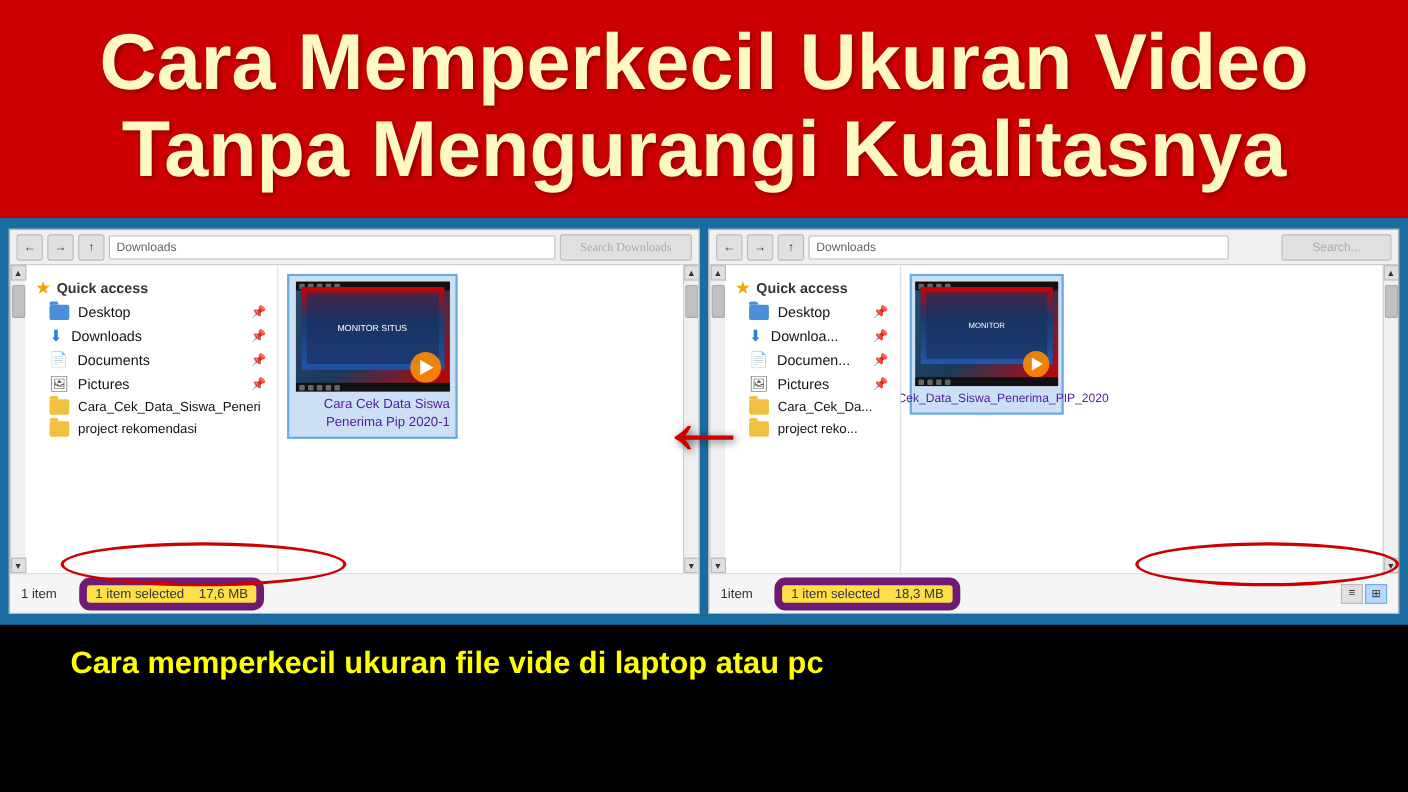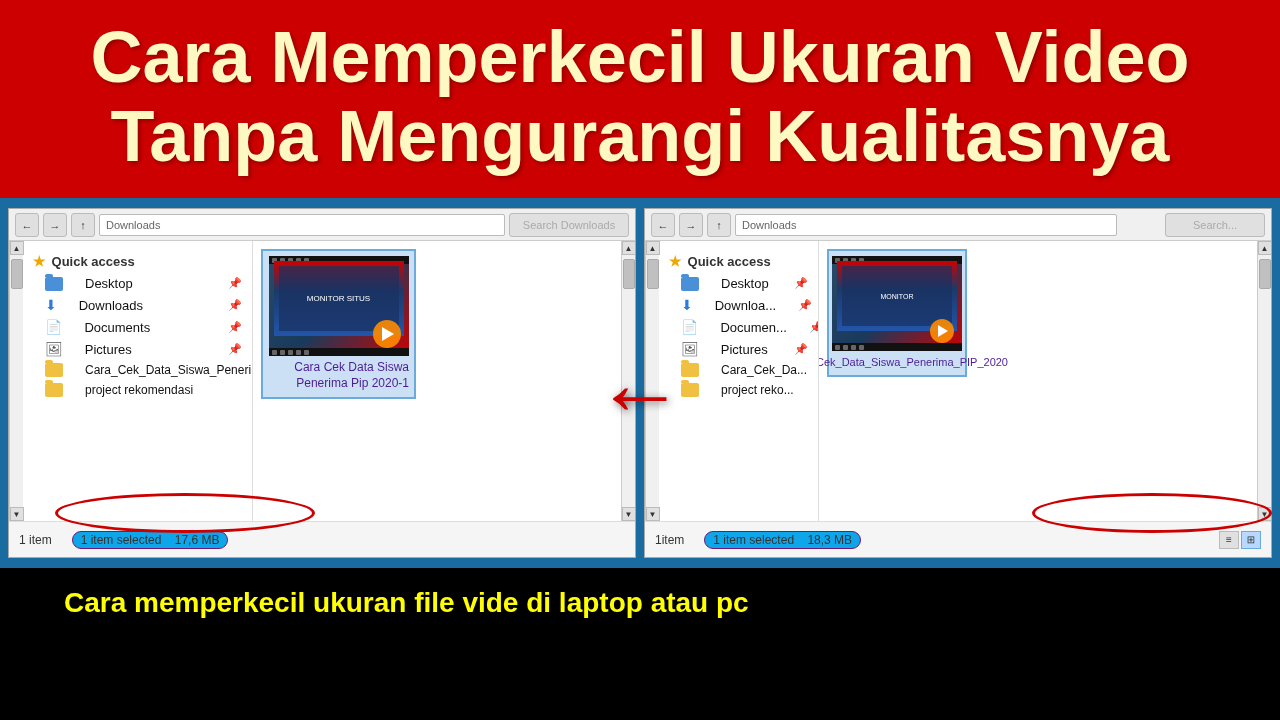--- a/index.html
+++ b/index.html
@@ -107,21 +107,21 @@
       font-weight: bold;
       color: #333;
     }
     .quick-access-star {
       color: #f0a800;
       font-size: 14px;
     }
     .sidebar-item {
       display: flex;
       align-items: center;
-      gap: 22px;
+      gap: 8px;
       padding: 3px 10px 3px 22px;
       font-size: 13px;
       color: #111;
       cursor: pointer;
     }
     .sidebar-item .pin-icon {
       margin-left: auto;
       color: #888;
       font-size: 11px;
     }
@@ -311,22 +311,22 @@
       background: #f5f5f5;
       border-top: 1px solid #ddd;
       display: flex;
       align-items: center;
       padding: 0 10px;
       font-size: 12px;
       color: #333;
       gap: 20px;
     }
     .status-selected {
-      background: #0ea5e9;
-      border: 1px solid #701a75;
+      background: #fde047;
+      border: 7px solid #701a75;
       padding: 1px 8px;
       border-radius: 10px;
     }
 
     
     .explorer-window.right-explorer .explorer-sidebar {
       width: 160px;
     }
 
     
@@ -395,21 +395,21 @@
 
   <div class="explorer-window">
 
     <div class="explorer-topbar">
       <div class="nav-btn">←</div>
       <div class="nav-btn">→</div>
       <div class="nav-btn">↑</div>
       <div class="address-bar">
         <span style="font-size:11px;color:#666;">Downloads</span>
       </div>
-      <div class="nav-btn" style="width:120px;">
+      <div class="nav-btn" style="width:120px;font-family:Liberation Serif, serif;">
         <span style="font-size:11px;color:#aaa;">Search Downloads</span>
       </div>
     </div>
 
     <div class="explorer-body">
 
       <div class="scrollbar">
         <div class="scroll-arrow">▲</div>
         <div class="scroll-thumb"></div>
         <div class="scroll-arrow" style="margin-top:auto;">▼</div>

